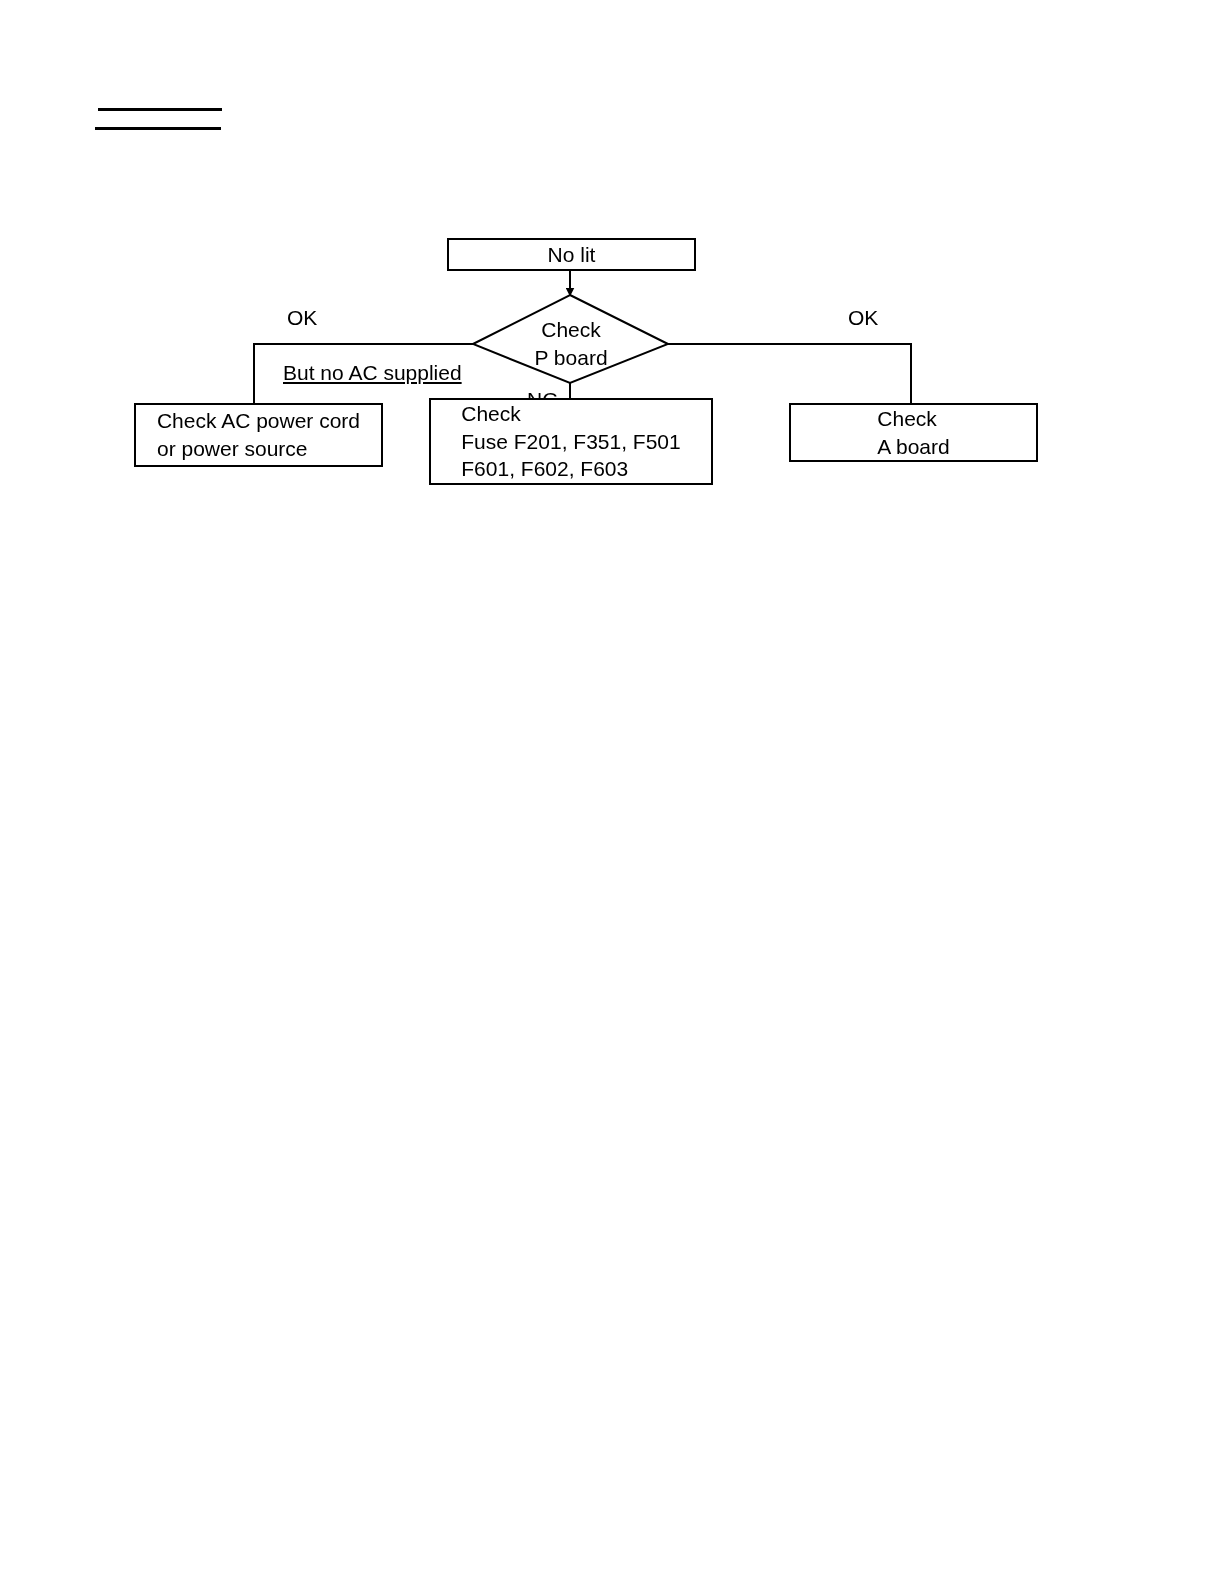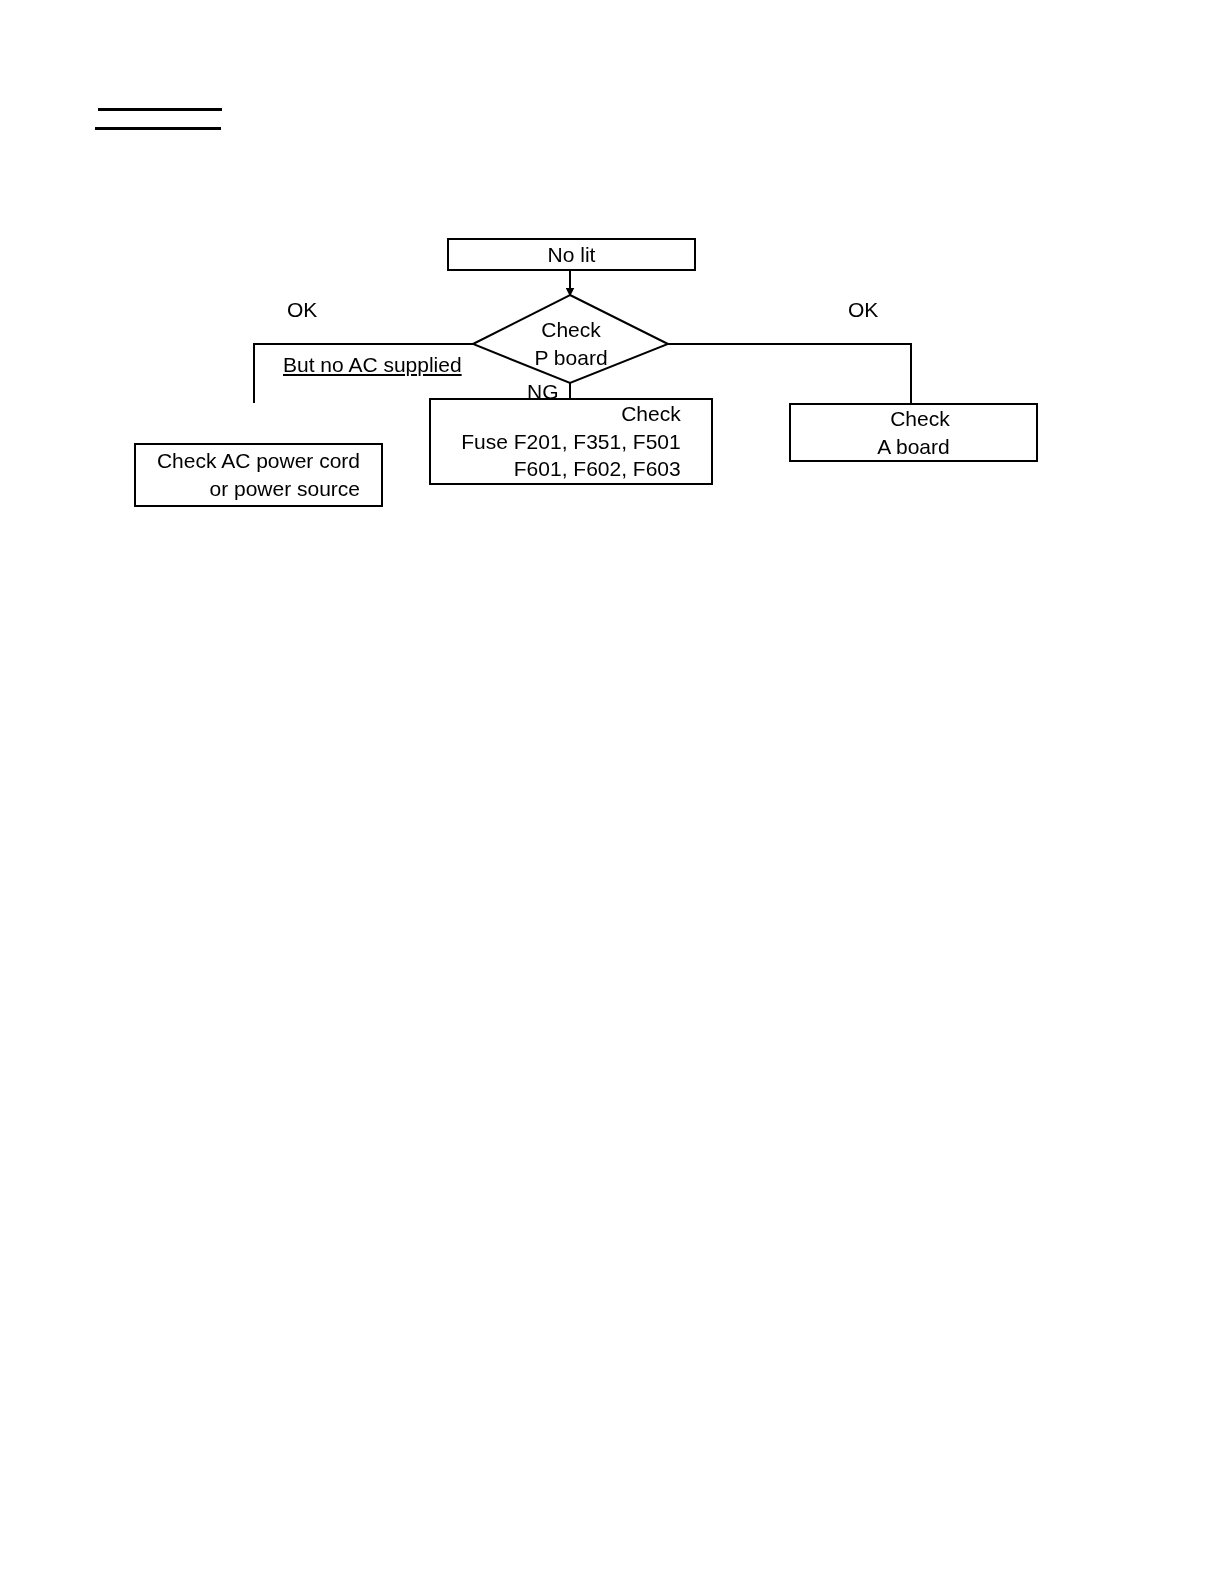--- a/index.html
+++ b/index.html
@@ -44,40 +44,39 @@
 
   
   .node-box {
     position: absolute;
     box-sizing: border-box;
     border: 2px solid #000000;
     background: #ffffff;
     display: flex;
     align-items: center;
     justify-content: center;
-    text-align: right;
+    text-align: left;
     line-height: 1.32;
     font-size: 21px;
     white-space: pre-line;
   }
 
   #box-no-lit {
     left: 447px;
     top: 238px;
     width: 249px;
     height: 33px;
     font-size: 21px;
   }
 
   #box-ac-power {
     left: 134px;
     top: 403px;
     width: 249px;
     height: 64px;
-    margin-top: 40px;
   }
 
   #box-fuse {
     left: 429px;
     top: 398px;
     width: 284px;
     height: 87px;
   }
 
   #box-a-board {
@@ -86,20 +85,21 @@
     width: 249px;
     height: 59px;
   }
 
   
   .edge-label {
     position: absolute;
     font-size: 21px;
     white-space: nowrap;
     line-height: 1.2;
+    margin-top: 8px;
   }
   #label-ok-left      { left: 287px; top: 297px; }
   #label-ok-right     { left: 848px; top: 297px; }
   #label-no-ac        { left: 283px; top: 352px; text-decoration: underline; }
   #label-ng           { left: 527px; top: 379px; text-decoration: underline; }
   #label-diamond {
     position: absolute;
     left: 473px;
     top: 316px;
     width: 196px;

